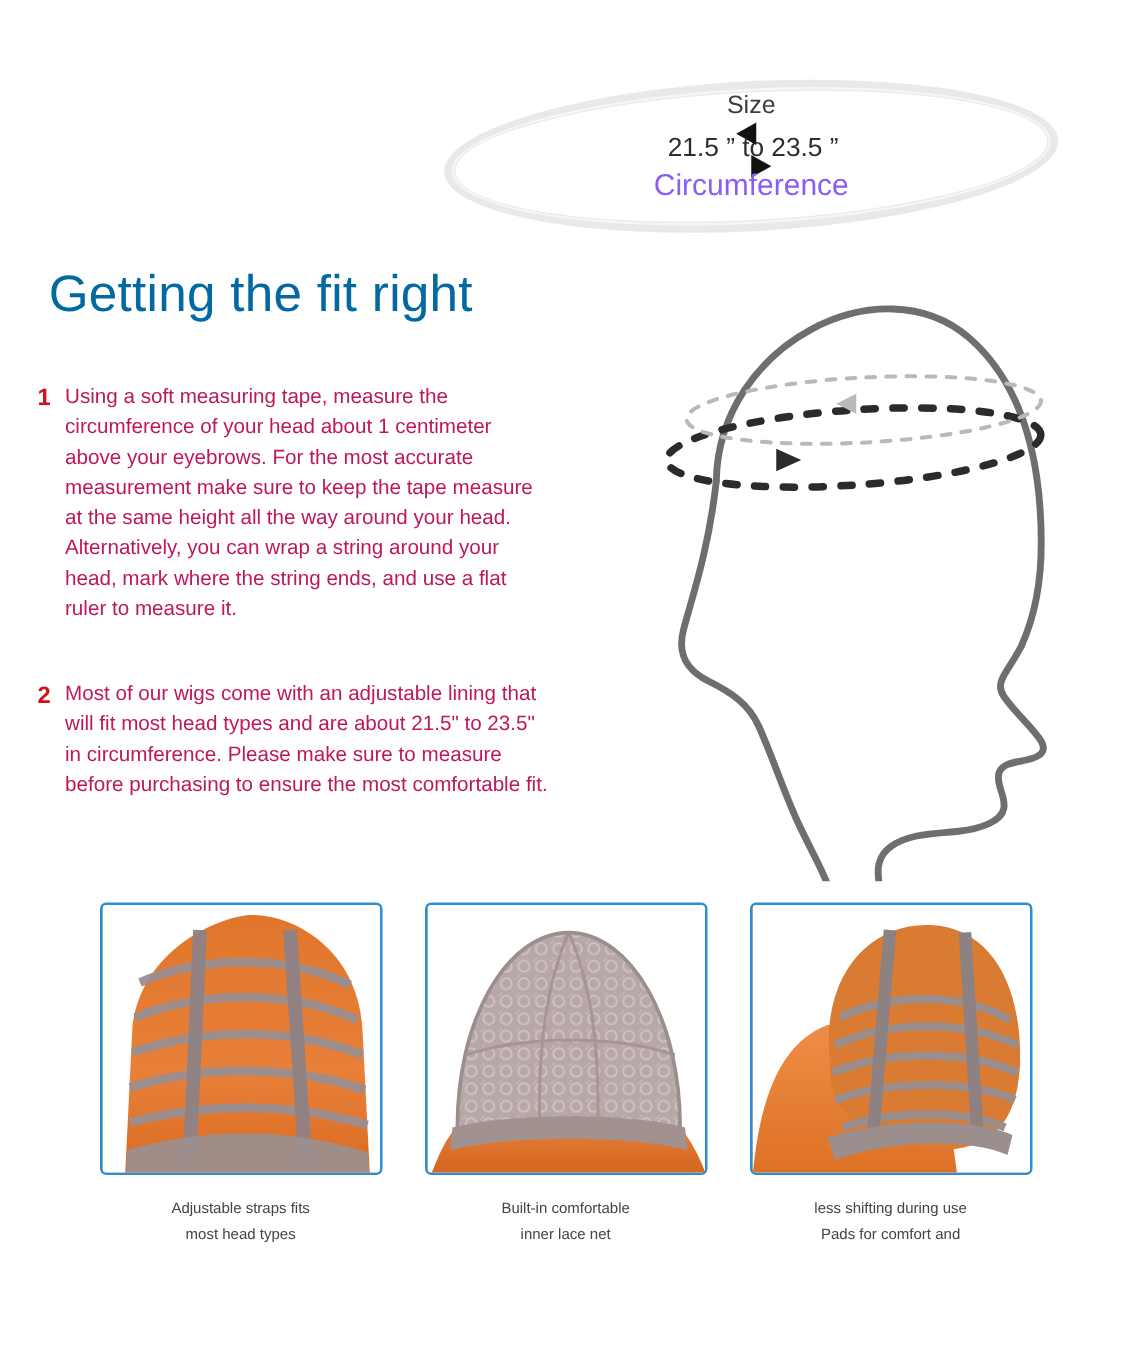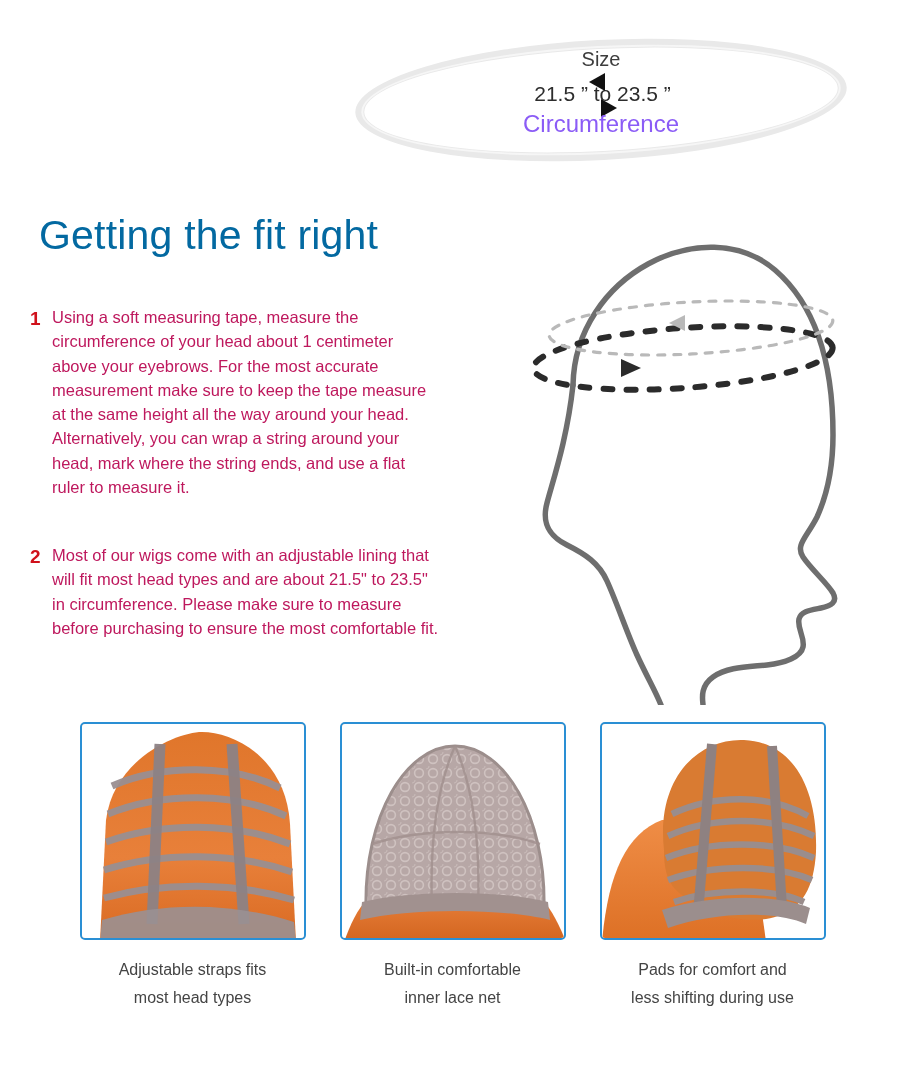--- a/index.html
+++ b/index.html
@@ -8,21 +8,21 @@
     width: 905px; height: 1080px;
     background: #ffffff;
     font-family: "Liberation Sans", sans-serif;
     color: #4a4a4a;
     overflow: hidden;
   }
   .page { position: relative; width: 905px; height: 1080px; }
 
   
   .ring-area {
-    position: absolute; left: 355px; top: 32px; width: 500px; height: 135px;
+    position: absolute; left: 355px; top: 57px; width: 500px; height: 135px;
   }
   .ring-ellipse {
     position: absolute; left: 0; top: 8px; width: 492px; height: 120px;
     border: 9px solid #e9e9e9;
     border-radius: 50% / 50%;
     transform: rotate(-3deg);
   }
   .ring-ellipse-inner {
     position: absolute; left: 6px; top: 14px; width: 480px; height: 108px;
     border: 2px solid #f6f6f6;
@@ -82,21 +82,21 @@
     display: flex; justify-content: center; gap: 34px;
   }
   .card { width: 226px; }
   .card-photo {
     width: 226px; height: 218px;
     border: 2px solid #2a8fd4; border-radius: 5px;
     overflow: hidden; position: relative; background: #caa98f;
   }
   .card-caption {
     margin-top: 16px; text-align: center;
-    font-size: 16px; line-height: 1.75; color: #444;
+    font-size: 12px; line-height: 1.75; color: #444;
   }
 </style>
 </head>
 <body>
 
 <div class="page">
 
   <div class="ring-area">
     <div class="ring-ellipse"></div>
     <div class="ring-ellipse-inner"></div>
@@ -242,19 +242,19 @@
             <path d="M70 90 C112 70 168 70 206 92"></path>
           </g>
           <g stroke="#8e8181" stroke-width="10" fill="none">
             <path d="M110 20 L96 190"></path>
             <path d="M170 22 L180 184"></path>
           </g>
           <path d="M60 186 C110 170 176 170 208 184 L204 200 C172 186 110 188 66 204 Z" fill="#9b8e8d"></path>
         </svg>
       </div>
       <div class="card-caption">
+        <div>less shifting during use</div>
         <div>Pads for comfort and</div>
-        <div>less shifting during use</div>
       </div>
     </div>
 
   </div>
 </div>
 
 </body></html>

